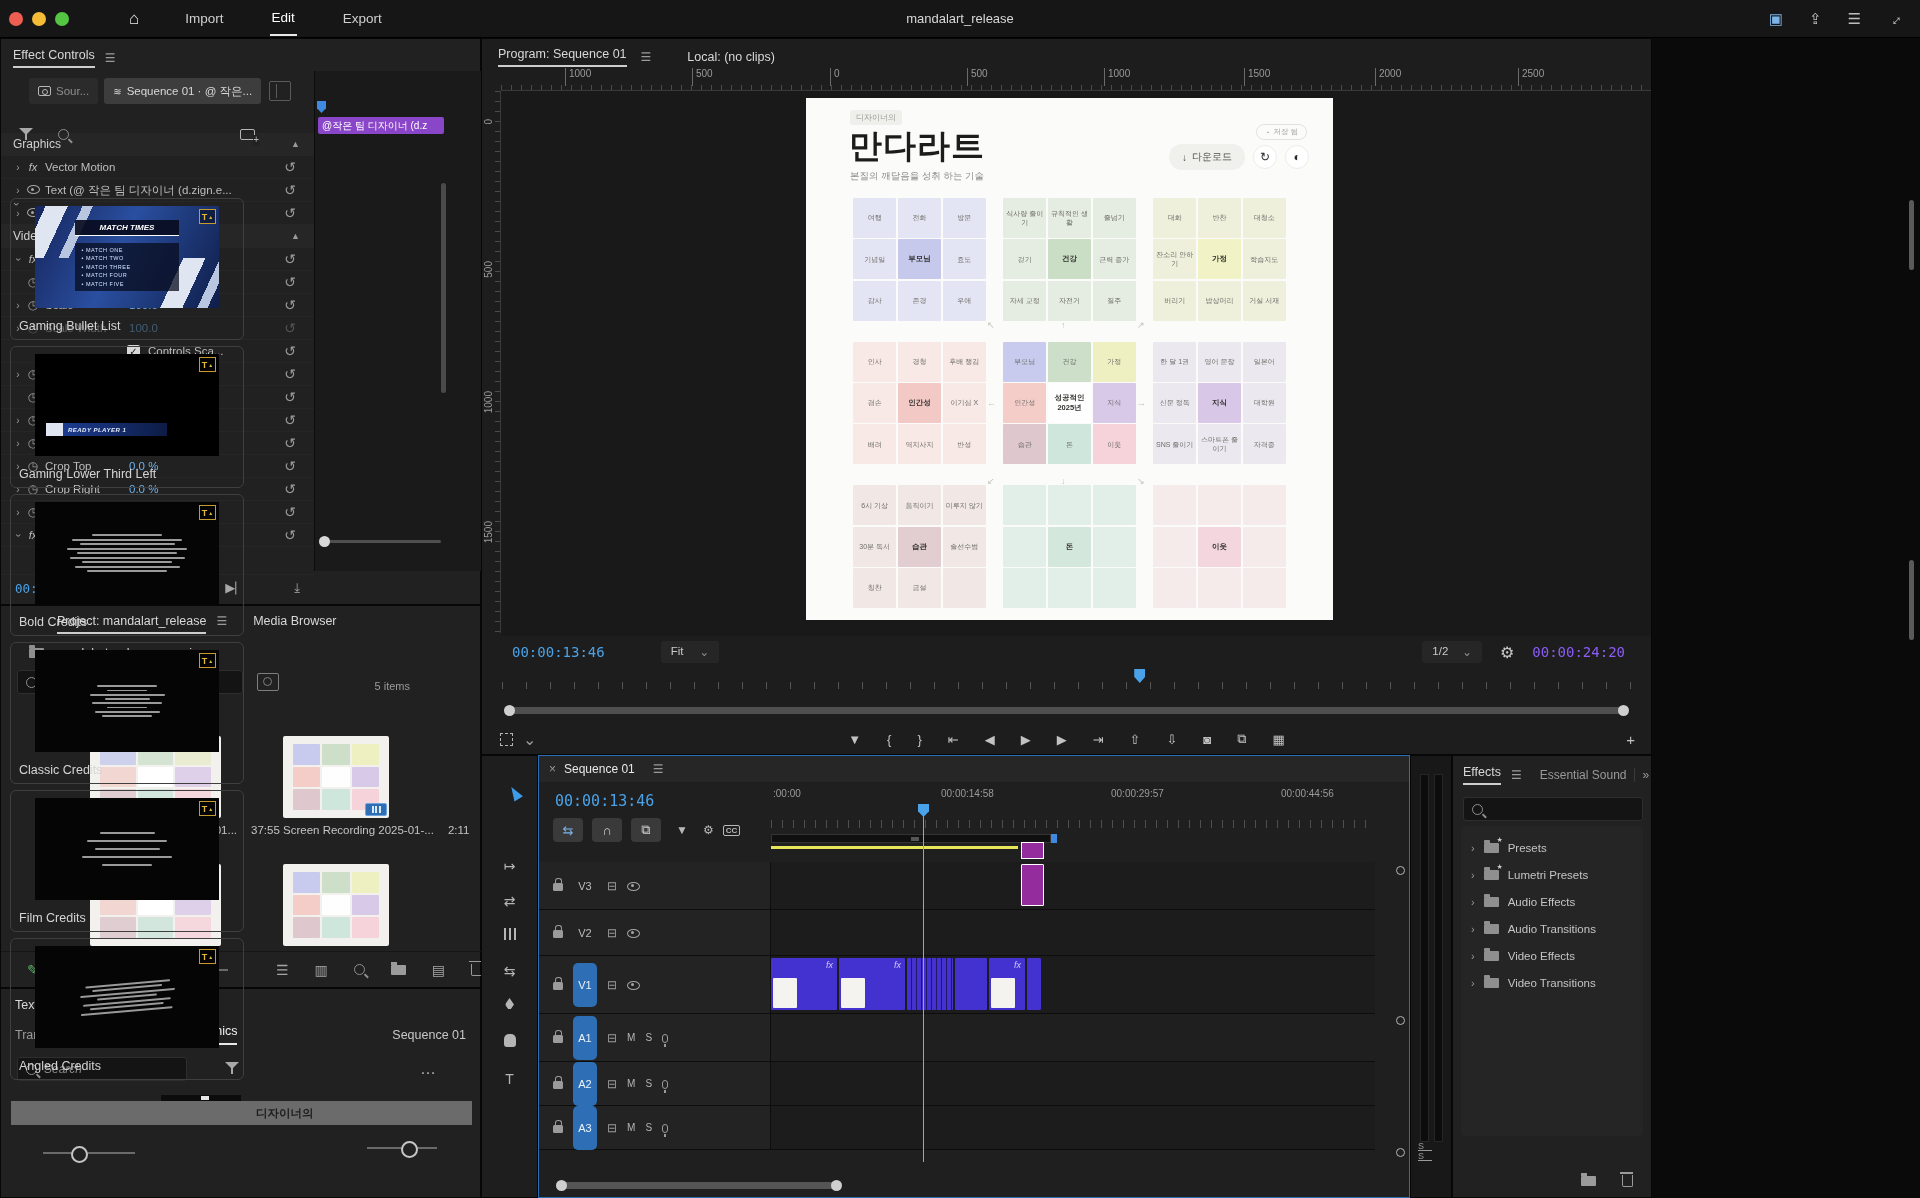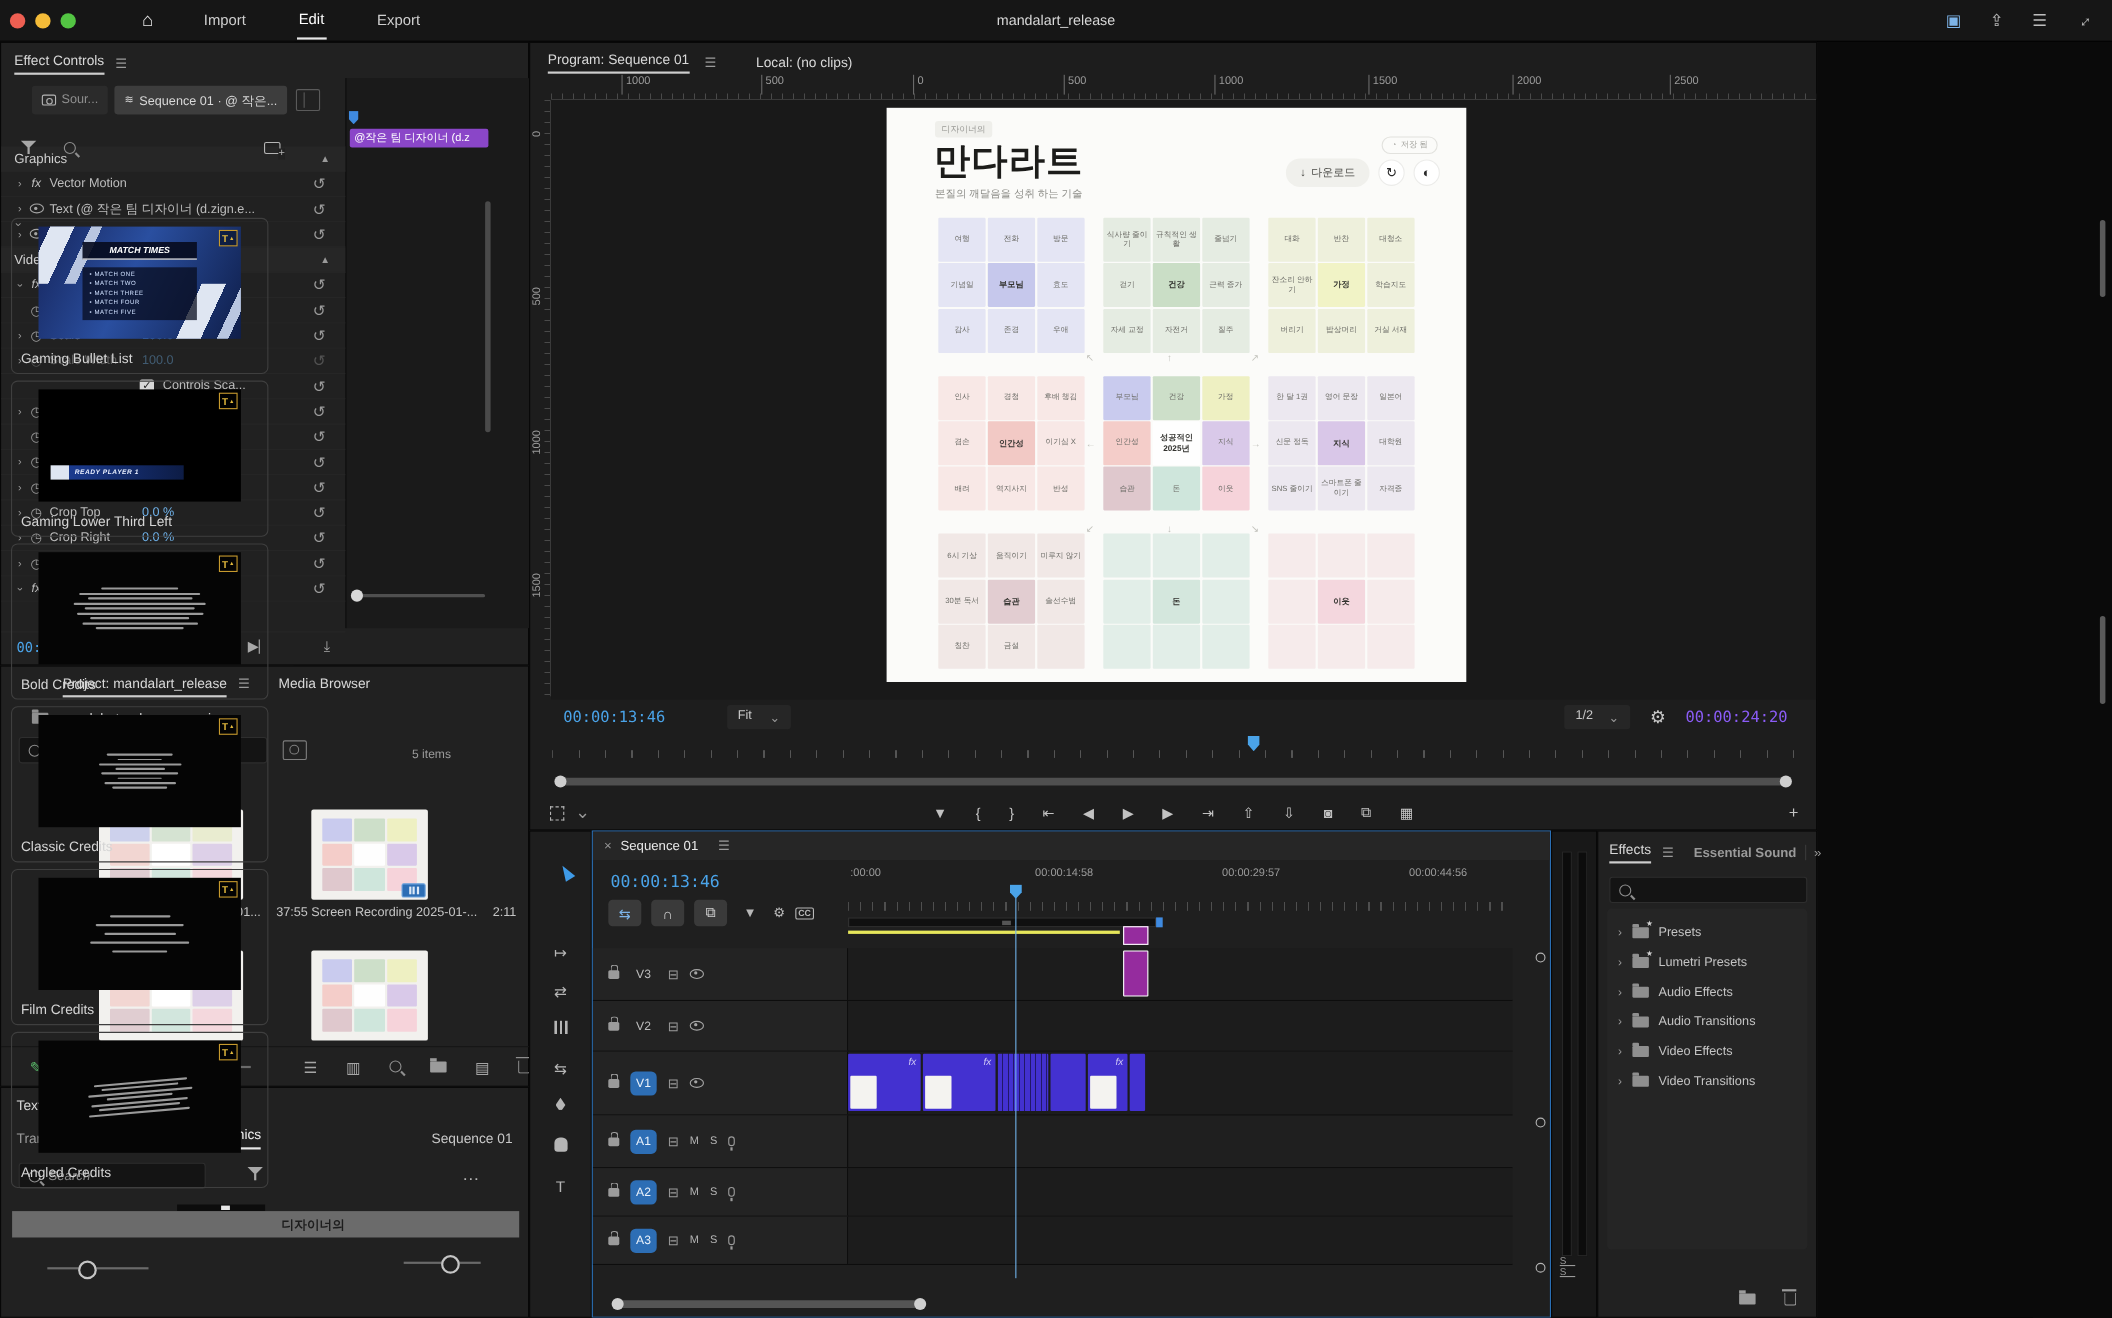--- a/index.html
+++ b/index.html
@@ -166,21 +166,21 @@
   #tl-ruler span{position:absolute;top:0;font-size:10px;color:#9a9a9a;}
   #workbar{position:absolute;left:232px;top:78px;width:280px;height:9px;background:#101010;border:1px solid #333;}
   #workbar:before{content:"";position:absolute;left:50%;top:2px;width:8px;height:4px;background:#555;}
   #workbar:after{content:"";position:absolute;right:-7px;top:-1px;width:6px;height:9px;background:#3f8ae0;}
   #yellowline{position:absolute;left:232px;top:90px;width:247px;height:3px;background:#e6e65a;}
   #selchip{position:absolute;left:482px;top:86px;width:23px;height:17px;background:#952c9e;border:1.5px solid #fff;}
   #lanes{position:absolute;left:0;top:106px;width:836px;}
   .trow{display:flex;border-bottom:1px solid #0d0d0d;}
   .thead{width:232px;display:flex;align-items:center;gap:10px;padding-left:14px;background:#232323;border-right:1px solid #0d0d0d;}
   .tlane{position:relative;flex:1;background:#1c1c1c;}
-  .tbadge{min-width:24px;height:22px;border-radius:5px;background:#2d6eb5;color:#eaf2fb;font-size:11px;display:flex;align-items:center;justify-content:center;padding:0 3px;}
+  .tbadge{min-width:24px;height:44px;border-radius:5px;background:#2d6eb5;color:#eaf2fb;font-size:11px;display:flex;align-items:center;justify-content:center;padding:0 3px;}
   .tname{font-size:11px;color:#bdbdbd;width:24px;text-align:center;}
   .msb{font-size:10px;color:#b5b5b5;}
   .patch{color:#9b9b9b;font-size:12px;}
   .clip{position:absolute;top:2px;bottom:3px;border-radius:1px;}
   .clip.violet{background:#4331d0;}
   .clip.violet .fxtag{position:absolute;right:4px;top:2px;font-size:9px;font-style:italic;color:#cfc8f5;}
   .clip .thumbw{position:absolute;left:2px;bottom:2px;width:24px;height:30px;background:#f4f3f0;border-radius:1px;}
   .clip.stripes{background:repeating-linear-gradient(90deg,#4331d0 0 4px,#221867 4px 5px);}
   .clip.purple{background:#952c9e;}
   .clip.purple.sel{border:1.5px solid #fff;}
@@ -194,21 +194,21 @@
   #tl-hscroll{position:absolute;left:20px;bottom:8px;width:280px;height:7px;background:#555;border-radius:4px;}
   #tl-hscroll:before{content:"";position:absolute;left:-3px;top:-2px;width:11px;height:11px;background:#cfcfcf;border-radius:50%;}
   #tl-hscroll:after{content:"";position:absolute;right:-3px;top:-2px;width:11px;height:11px;background:#cfcfcf;border-radius:50%;}
   
   #meters{left:1410px;top:755px;width:42px;height:443px;background:#181818;border:1px solid #070707;}
   #meters .bar{position:absolute;top:18px;bottom:55px;width:9px;background:#0c0c0c;border:1px solid #262626;}
   #meters .lbl{position:absolute;bottom:36px;left:7px;font-size:9px;color:#9a9a9a;letter-spacing:8px;text-decoration:underline;}
   
   #fxp{left:1452px;top:755px;width:200px;height:443px;}
   #fxp .tabs{display:flex;align-items:center;padding:9px 10px 0;}
-  #fxp .tab2{margin-left:18px;font-size:12px;color:#9a9a9a;white-space:nowrap;font-weight:bold;}
+  #fxp .tab2{margin-left:18px;font-size:12px;color:#9a9a9a;white-space:nowrap;}
   #fxp .dchev{margin-left:8px;color:#9a9a9a;font-size:12px;border-left:1px solid #3a3a3a;padding-left:7px;}
   #fxp .srch{margin:12px 10px 0;}
   #fxtree{position:absolute;left:8px;right:8px;top:70px;height:310px;background:#252525;border-radius:4px;padding-top:8px;}
   .fxrow{display:flex;align-items:center;gap:9px;height:27px;padding-left:10px;font-size:11.5px;color:#c4c4c4;}
   .fstar{position:relative;}
   .fstar:after{content:"★";position:absolute;right:-4px;top:-7px;font-size:7px;color:#cfcfcf;}
   #fxp .bottom{position:absolute;bottom:10px;right:18px;display:flex;gap:26px;align-items:center;}
   .i-newbin{position:relative;width:15px;height:10px;background:#9b9b9b;border-radius:1px;}
   .i-newbin:before{content:"";position:absolute;top:-3px;left:0;width:6px;height:3px;background:#9b9b9b;}
   

